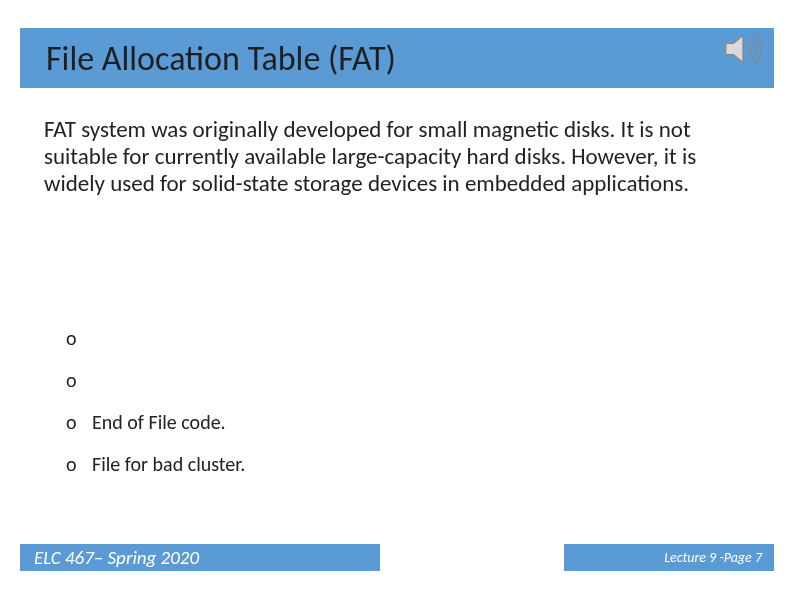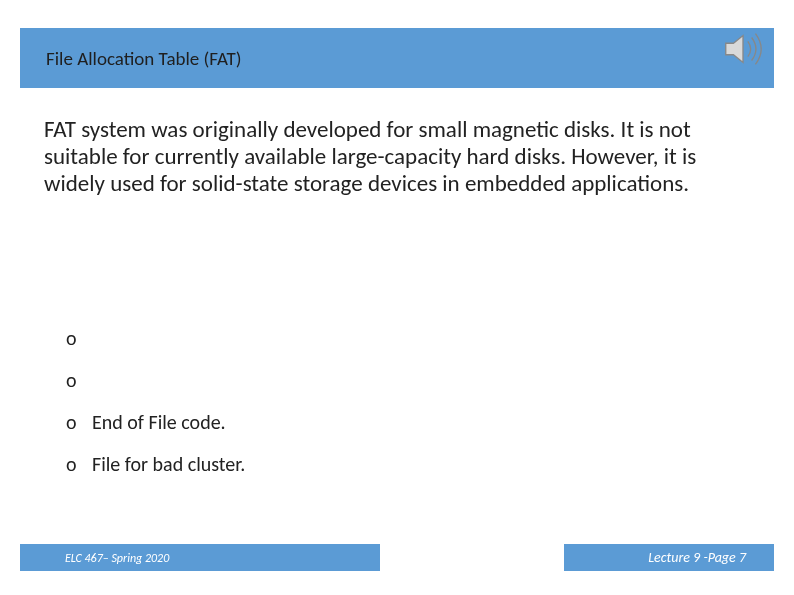--- a/index.html
+++ b/index.html
@@ -1,27 +1,27 @@
 <!DOCTYPE html>
 <html><head>
 <meta charset="utf-8">
 <style>
   * { margin: 0; padding: 0; box-sizing: border-box; }
   html, body { width: 794px; height: 595px; font-family: Calibri, 'Segoe UI', Arial, sans-serif; background: #fff; overflow: hidden; }
   .slide { position: relative; width: 794px; height: 595px; background: #fff; }
   .title-bar { position: absolute; top: 28px; left: 20px; right: 20px; height: 60px; background: #5b9bd5; display: flex; align-items: center; padding-left: 26px; }
-  .title-text { color: #1f1f1f; font-size: 19px; font-weight: 400; }
+  .title-text { color: #1f1f1f; font-size: 34px; font-weight: 400; }
   .para1 { position: absolute; top: 116px; left: 44px; right: 48px; font-size: 23px; color: #222; line-height: 1.18; text-align: left; }
   .para2 { position: absolute; top: 228px; left: 50px; right: 48px; font-size: 20px; color: #222; line-height: 1.2; text-align: justify; }
   .list { position: absolute; top: 326px; left: 66px; right: 48px; font-size: 20px; color: #222; }
   .list-item { display: flex; margin-bottom: 18px; line-height: 1.2; }
   .list-marker { width: 26px; flex-shrink: 0; }
   .footer-left { position: absolute; bottom: 24px; left: 20px; width: 360px; height: 27px; background: #5b9bd5; display: flex; align-items: center; padding-left: 14px; }
-  .footer-left-text { color: #fff; font-size: 12px; font-style: italic; margin-left: 31px; }
-  .footer-right { position: absolute; bottom: 24px; right: 20px; width: 210px; height: 27px; background: #5b9bd5; display: flex; align-items: center; justify-content: flex-end; padding-right: 28px; }
+  .footer-left-text { color: #fff; font-size: 19px; font-style: italic; }
+  .footer-right { position: absolute; bottom: 24px; right: 20px; width: 210px; height: 27px; background: #5b9bd5; display: flex; align-items: center; justify-content: flex-end; padding-right: 12px; }
   .footer-right-text { color: #fff; font-size: 14px; font-style: italic; }
   .speaker-icon { position: absolute; top: 26px; right: 28px; width: 46px; height: 46px; }
   .speaker-icon svg { width: 100%; height: 100%; }
 </style>
 </head>
 <body>
 
 <div class="slide">
 
   <div class="title-bar">

